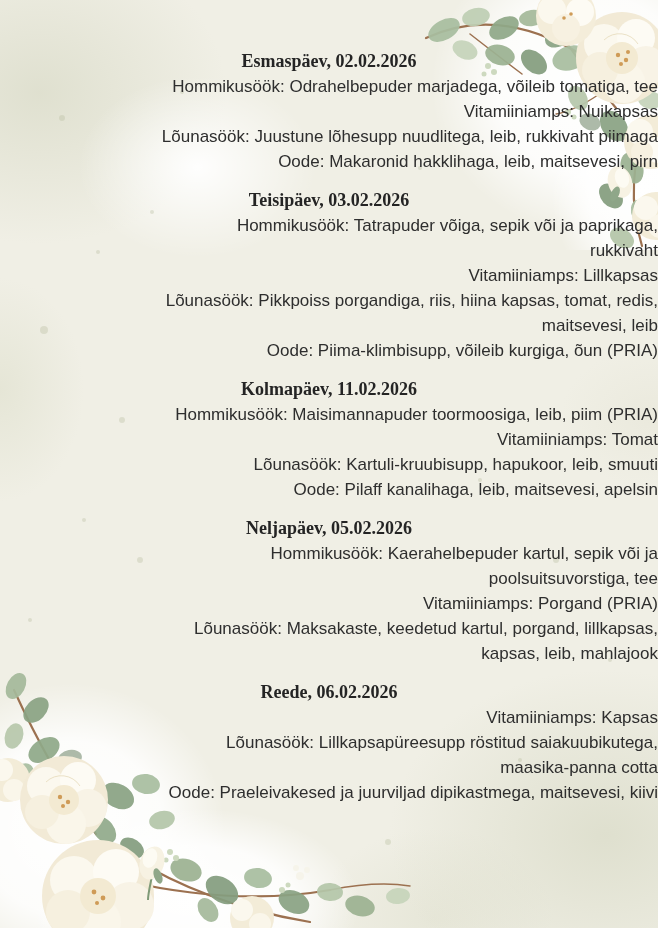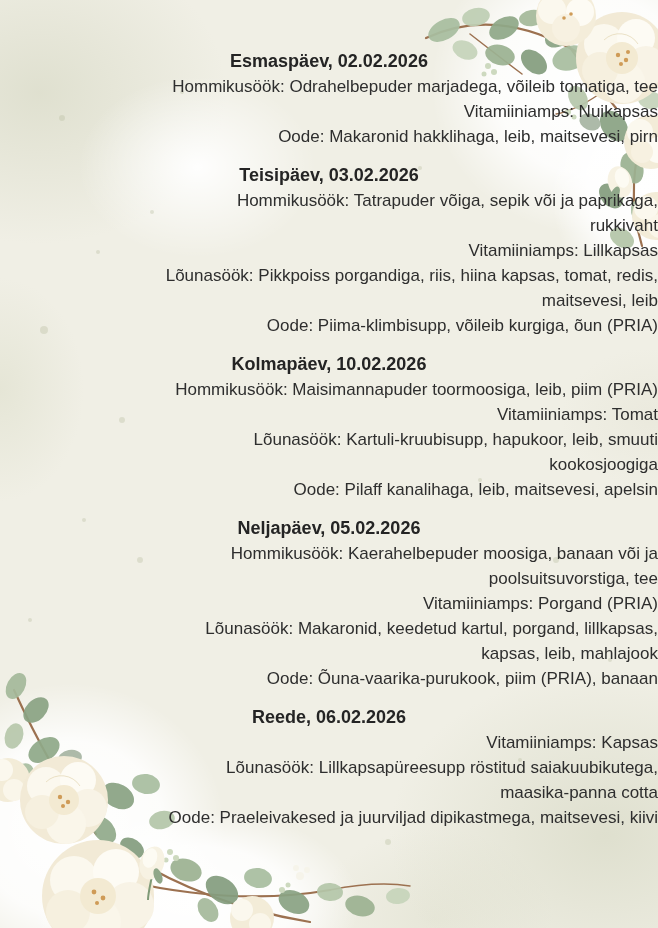--- a/index.html
+++ b/index.html
@@ -22,21 +22,21 @@
   .deco{position:absolute;z-index:2;pointer-events:none;}
   .deco.top-right{top:0;right:0;width:240px;height:250px;}
   .deco.bottom-left{left:0;bottom:0;width:500px;height:290px;}
   .content{
     position:absolute;left:0;right:0;top:49px;z-index:3;
     text-align:center;color:#2e2e2e;
     font-size:17px;line-height:25px;
   }
   .day{margin:0 0 14px 0;}
   .day-title{
-    margin:0;font-size:18px;font-weight:700;line-height:25px;color:#242424;
+    margin:0;font-size:18px;font-weight:700;line-height:25px;color:#242424;font-family:Liberation Serif, serif;
   }
   .menu-line{white-space:nowrap;line-height:25px;text-align:right;}
 </style>
 </head>
 <body>
 
 <div class="page">
 
   <svg class="speckles" viewBox="0 0 658 928" xmlns="http://www.w3.org/2000/svg">
     <g fill="#b8bc9f" opacity="0.35">
@@ -252,50 +252,49 @@
       <circle cx="260" cy="286" r="11" fill="#faf6ea"></circle>
     </g>
   </svg>
 
   <main class="content">
 
     <section class="day">
       <h2 class="day-title">Esmaspäev, 02.02.2026</h2>
       <div class="menu-line">Hommikusöök: Odrahelbepuder marjadega, võileib tomatiga, tee</div>
       <div class="menu-line">Vitamiiniamps: Nuikapsas</div>
+      <div class="menu-line">Lõunasöök: Juustune lõhesupp nuudlitega, leib, rukkivaht piimaga</div>
       <div class="menu-line">Oode: Makaronid hakklihaga, leib, maitsevesi, pirn</div>
     </section>
 
     <section class="day">
       <h2 class="day-title">Teisipäev, 03.02.2026</h2>
       <div class="menu-line">Hommikusöök: Tatrapuder võiga, sepik või ja paprikaga,</div>
       <div class="menu-line">rukkivaht</div>
       <div class="menu-line">Vitamiiniamps: Lillkapsas</div>
       <div class="menu-line">Lõunasöök: Pikkpoiss porgandiga, riis, hiina kapsas, tomat, redis,</div>
       <div class="menu-line">maitsevesi, leib</div>
       <div class="menu-line">Oode: Piima-klimbisupp, võileib kurgiga, õun (PRIA)</div>
     </section>
 
     <section class="day">
-      <h2 class="day-title">Kolmapäev, 10.02.2026</h2>
+      <h2 class="day-title">Kolmapäev, 11.02.2026</h2>
       <div class="menu-line">Hommikusöök: Maisimannapuder toormoosiga, leib, piim (PRIA)</div>
       <div class="menu-line">Vitamiiniamps: Tomat</div>
       <div class="menu-line">Lõunasöök: Kartuli-kruubisupp, hapukoor, leib, smuuti</div>
-      <div class="menu-line">kookosjoogiga</div>
       <div class="menu-line">Oode: Pilaff kanalihaga, leib, maitsevesi, apelsin</div>
     </section>
 
     <section class="day">
       <h2 class="day-title">Neljapäev, 05.02.2026</h2>
-      <div class="menu-line">Hommikusöök: Kaerahelbepuder moosiga, banaan või ja</div>
+      <div class="menu-line">Hommikusöök: Kaerahelbepuder kartul, sepik või ja</div>
       <div class="menu-line">poolsuitsuvorstiga, tee</div>
       <div class="menu-line">Vitamiiniamps: Porgand (PRIA)</div>
-      <div class="menu-line">Lõunasöök: Makaronid, keedetud kartul, porgand, lillkapsas,</div>
+      <div class="menu-line">Lõunasöök: Maksakaste, keedetud kartul, porgand, lillkapsas,</div>
       <div class="menu-line">kapsas, leib, mahlajook</div>
-      <div class="menu-line">Oode: Õuna-vaarika-purukook, piim (PRIA), banaan</div>
     </section>
 
     <section class="day">
       <h2 class="day-title">Reede, 06.02.2026</h2>
       <div class="menu-line">Vitamiiniamps: Kapsas</div>
       <div class="menu-line">Lõunasöök: Lillkapsapüreesupp röstitud saiakuubikutega,</div>
       <div class="menu-line">maasika-panna cotta</div>
       <div class="menu-line">Oode: Praeleivakesed ja juurviljad dipikastmega, maitsevesi, kiivi</div>
     </section>
 

